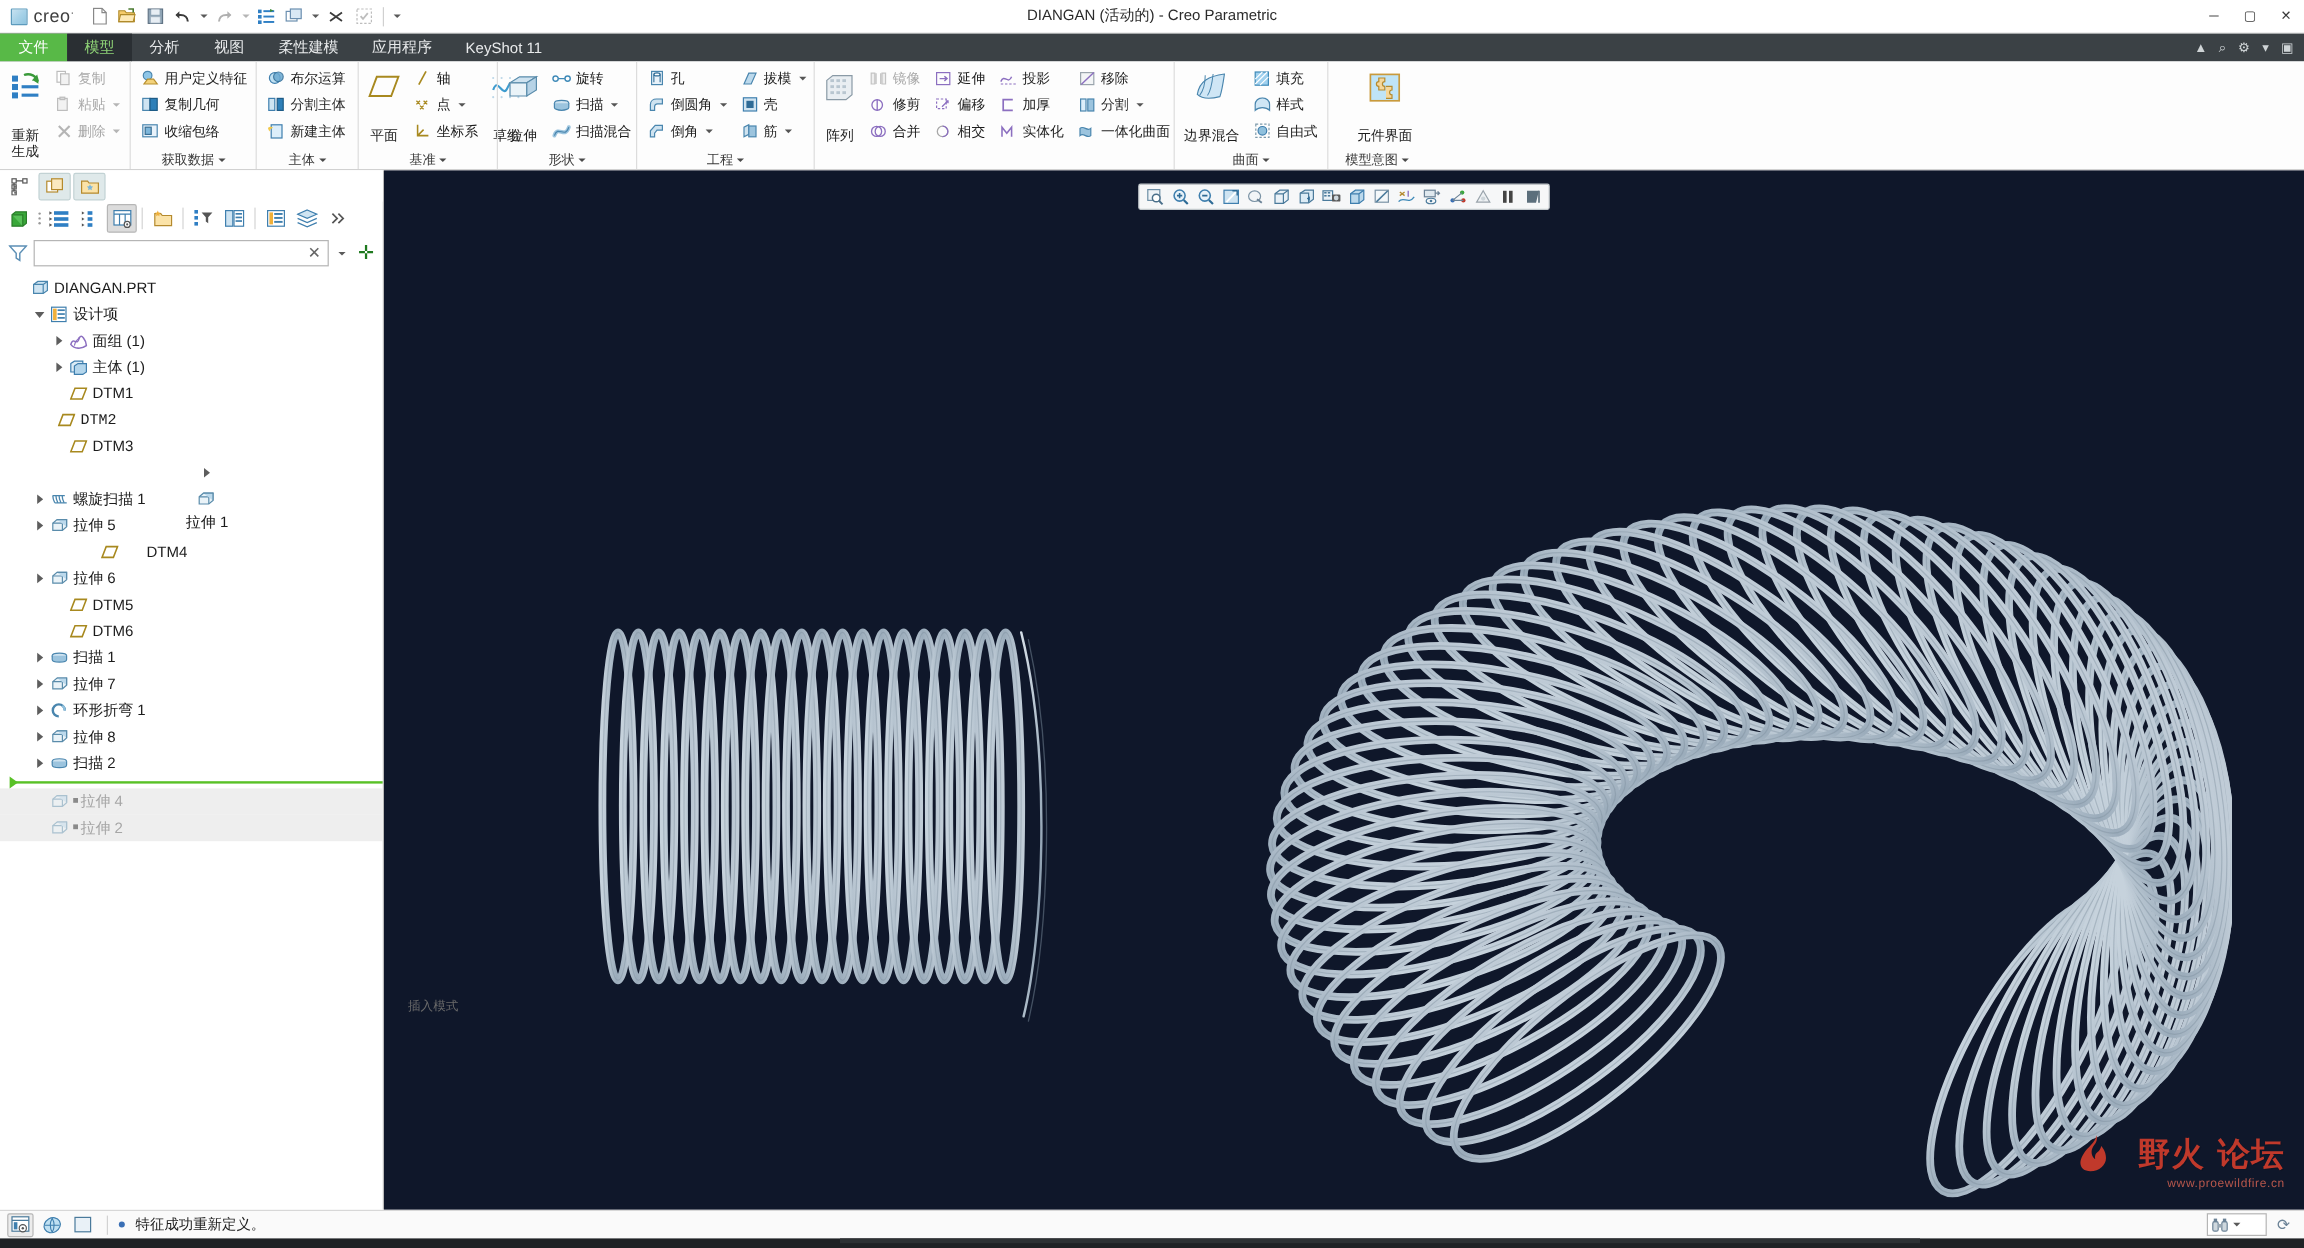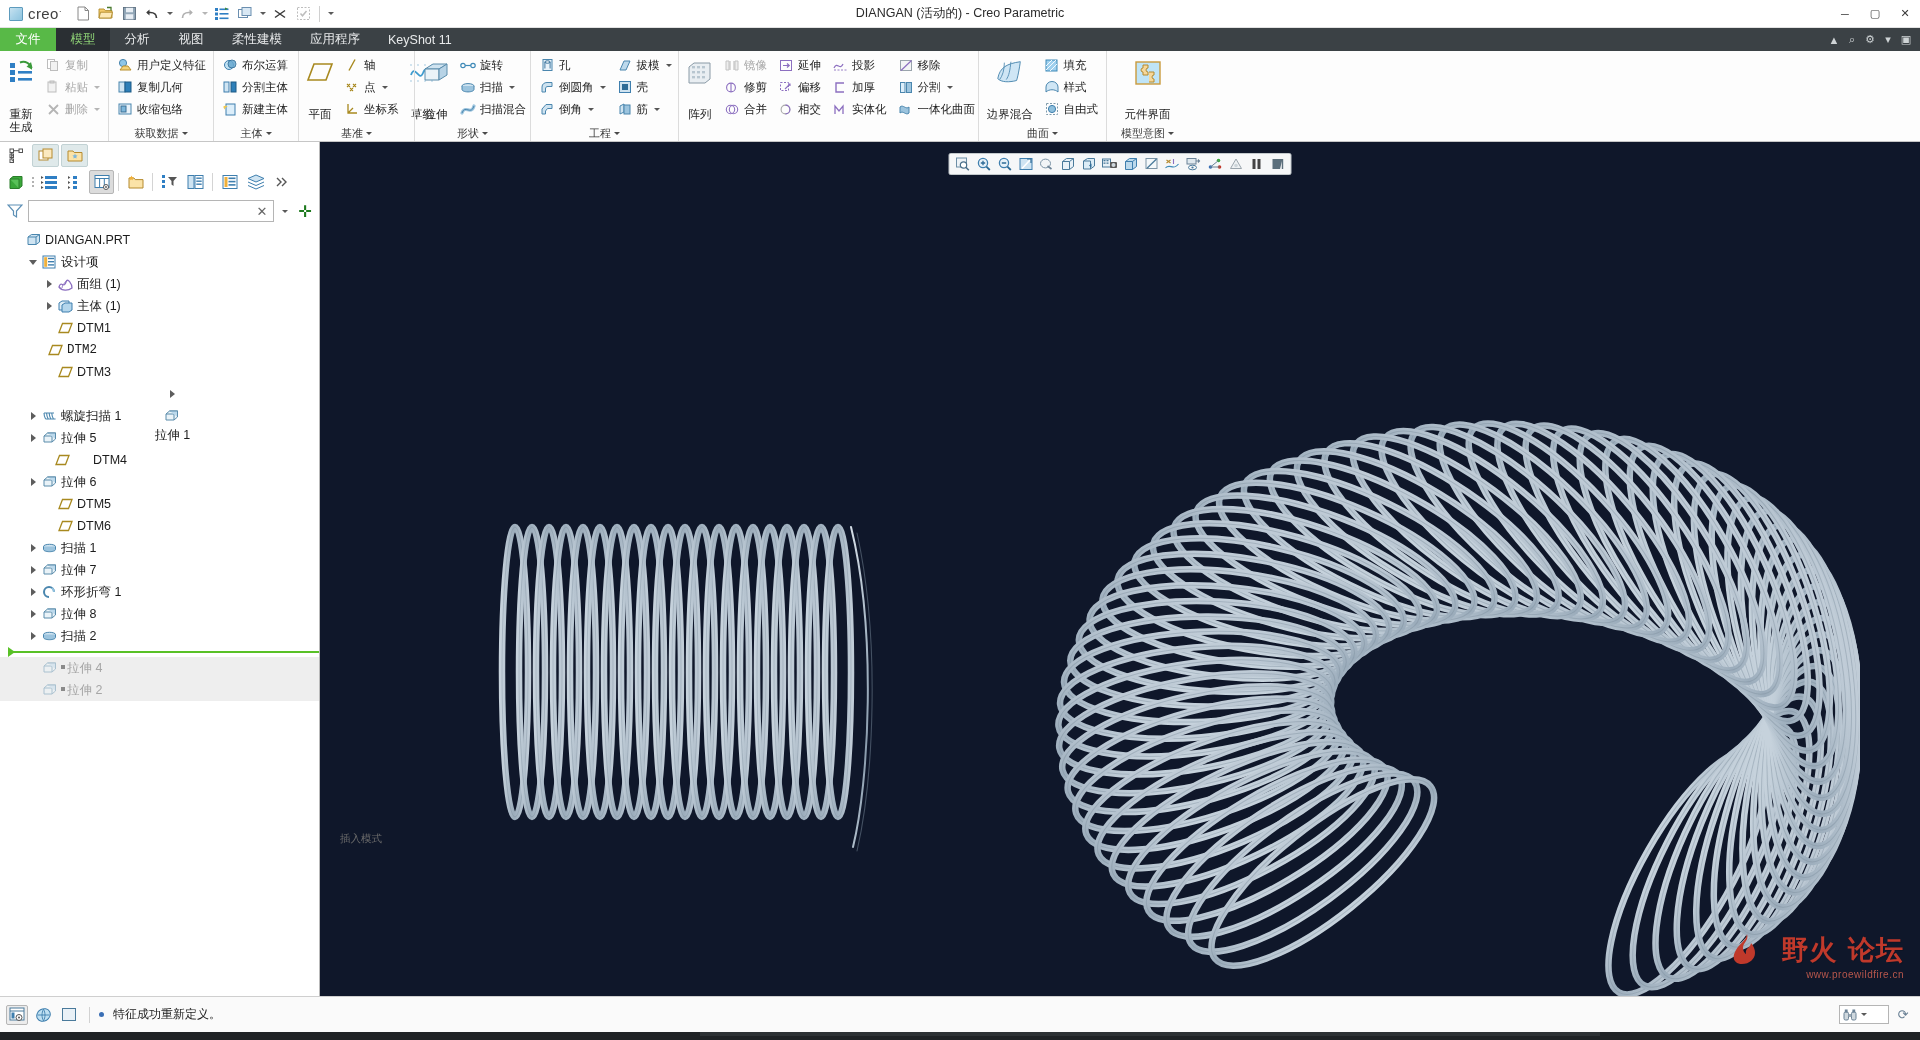--- a/index.html
+++ b/index.html
@@ -139,21 +139,21 @@
   .wm{ position:absolute; right:16px; bottom:16px; text-align:right; }
   .wm-main{ display:flex; align-items:center; gap:20px; justify-content:flex-end;}
   .wm-badge{
     font-size:27px; font-weight:bold; color:#c0392b; letter-spacing:1px;
     font-family:"DejaVu Sans",sans-serif; text-shadow:1px 1px 0 rgba(0,0,0,.12);
   }
   .wm-sub{ font-size:10px; color:#b8574c; letter-spacing:.5px; margin-top:1px;}
 
   
   .statusbar{
-    height:36px; background:#fafafa; border-top:1px solid #cfcfcf;
+    height:24px; background:#fafafa; border-top:1px solid #cfcfcf;
     display:flex; align-items:center; padding:0 6px; gap:4px; flex:none;
   }
   .sb-ico{ width:22px;height:20px;display:flex;align-items:center;justify-content:center;cursor:pointer;border:1px solid transparent;border-radius:2px;}
   .sb-ico.on{ border-color:#b6b6b6;background:#ececec;}
   .sb-sep{ width:1px;height:16px;background:#d2d2d2;margin:0 5px;}
   .sb-dot{ width:5px;height:5px;border-radius:50%;background:#3a6fb5;margin-right:5px;flex:none;}
   .sb-msg{ font-size:12px;color:#1d1d1d;}
   .sb-right{ margin-left:auto; display:flex; align-items:center; gap:3px;}
   .sb-combo{
     height:19px;border:1px solid #b5b5b5;background:#fff;display:flex;align-items:center;
@@ -769,21 +769,21 @@
           </div>
         </div>
       </div>
       <div class="rgroup-label">
         <span>曲面</span>
           <span class="caret-dn"></span>
       </div>
     </div>
 
     <div class="rgroup" style="width:82px">
-      <div class="rgroup-body" style="justify-content:center">
+      <div class="rgroup-body" style="justify-content:flex-end">
         <div class="bigcmd" style="width:62px">
           <span class="bi">
             <svg width="30" height="28" viewBox="0 0 30 28">
                 <rect x="3" y="3" width="24" height="22" fill="#bfe4f7" stroke="#c99a3c" stroke-width="1.4"></rect>
                 <path d="M10 6h5v3a2 2 0 1 0 0 4v3h-5v-3a2 2 0 1 1 0-4z" fill="#f6d79a" stroke="#b58a2e"></path>
                 <path d="M16 13h5v3a2 2 0 1 0 0 4v3h-5" fill="#f6d79a" stroke="#b58a2e"></path>
               </svg>
           </span>
           <span class="bl">元件界面</span>
         </div>
@@ -1058,21 +1058,21 @@
             </span>
             <span class="tico">
               <svg width="15" height="14" viewBox="0 0 15 14">
                 <path d="M2 5l3.5-3h8v6l-3.5 3H2z" fill="#eaf3f8" stroke="#5a8cab"></path>
                 <path d="M2 5h8v6M10 5l3.5-3" fill="none" stroke="#5a8cab"></path>
                 <path d="M5.5 2h8v6" fill="#bcd9ec" stroke="#5a8cab"></path>
               </svg>
             </span>
             <span class="tlabel">拉伸 5</span>
           </div>
-          <div class="trow" style="padding-left: 20px; gap: 19px;">
+          <div class="trow" style="padding-left: 49px; gap: 19px;">
             <span class="texp"></span>
             <span class="tico">
               <svg width="15" height="12" viewBox="0 0 15 12">
                 <path d="M4.5 1.5h9.5l-3.5 9H1z" fill="none" stroke="#a8891f" stroke-width="1.3"></path>
               </svg>
             </span>
             <span class="tlabel">DTM4</span>
           </div>
           <div class="trow" style="padding-left: 26px;">
             <span class="texp">

